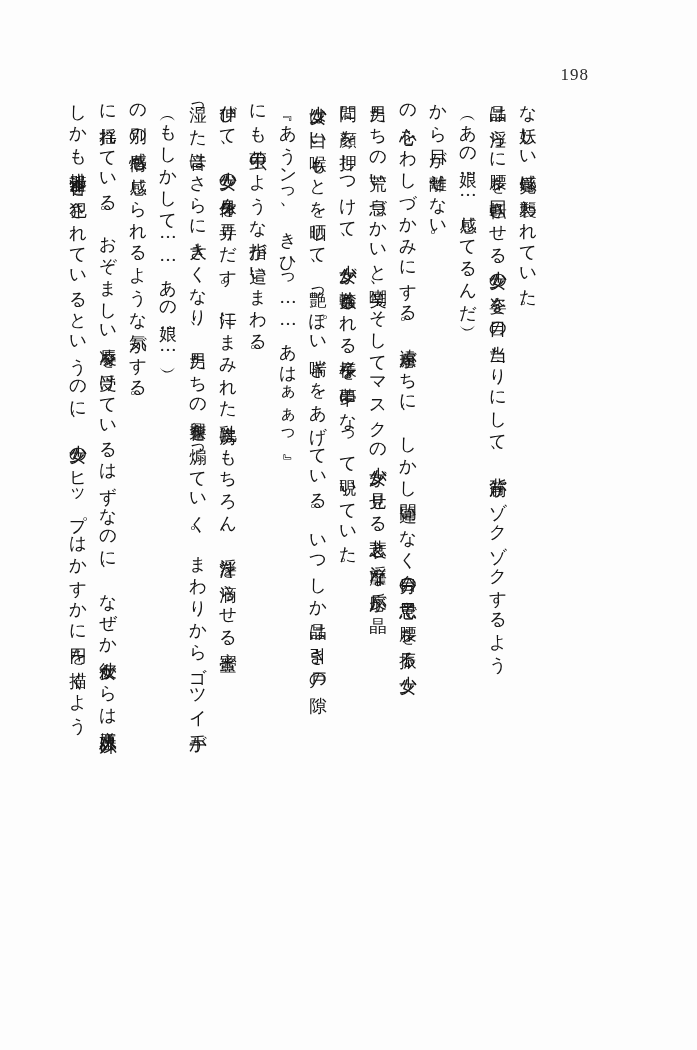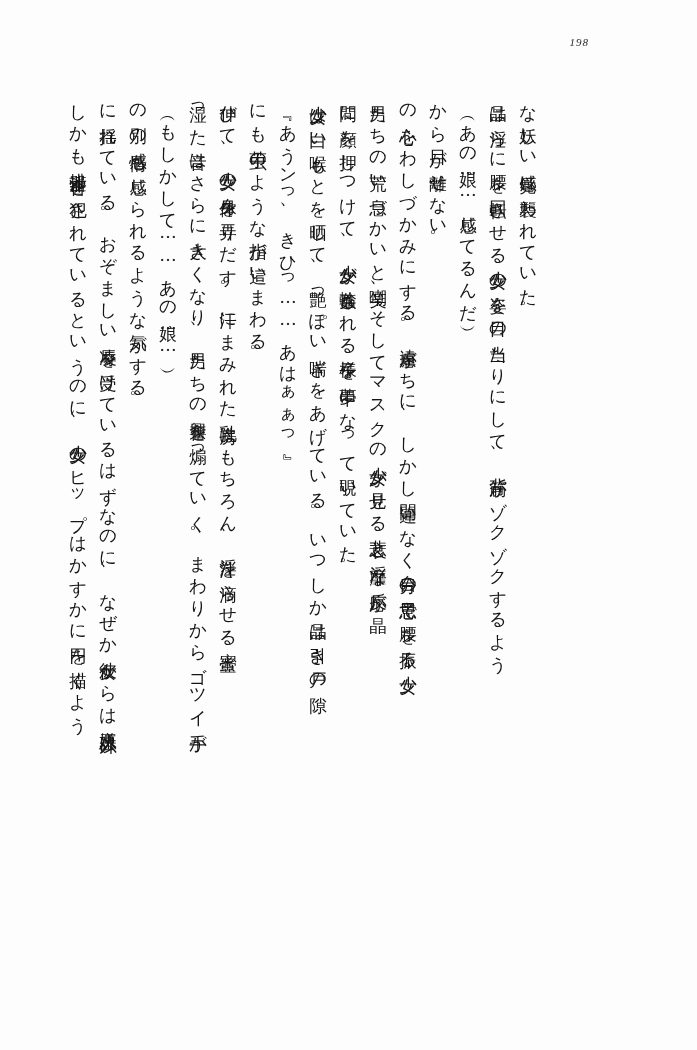--- a/index.html
+++ b/index.html
@@ -16,27 +16,26 @@
     overflow: hidden;
   }
   .page {
     position: absolute;
     inset: 0;
     background: #fdfdfd;
   }
   
   .page-number {
     position: absolute;
-    top: 36px;
+    top: 65px;
     right: 108px;
-    font-size: 11px;
+    font-size: 17px;
     letter-spacing: 1px;
     color: #2a2a2a;
     font-family: "Liberation Serif", "DejaVu Serif", serif;
-    font-style: italic;
   }
   
   .text-block {
     position: absolute;
     top: 92px;
     right: 80px;
     left: 56px;
     height: 880px;
     display: flex;
     flex-direction: row;

